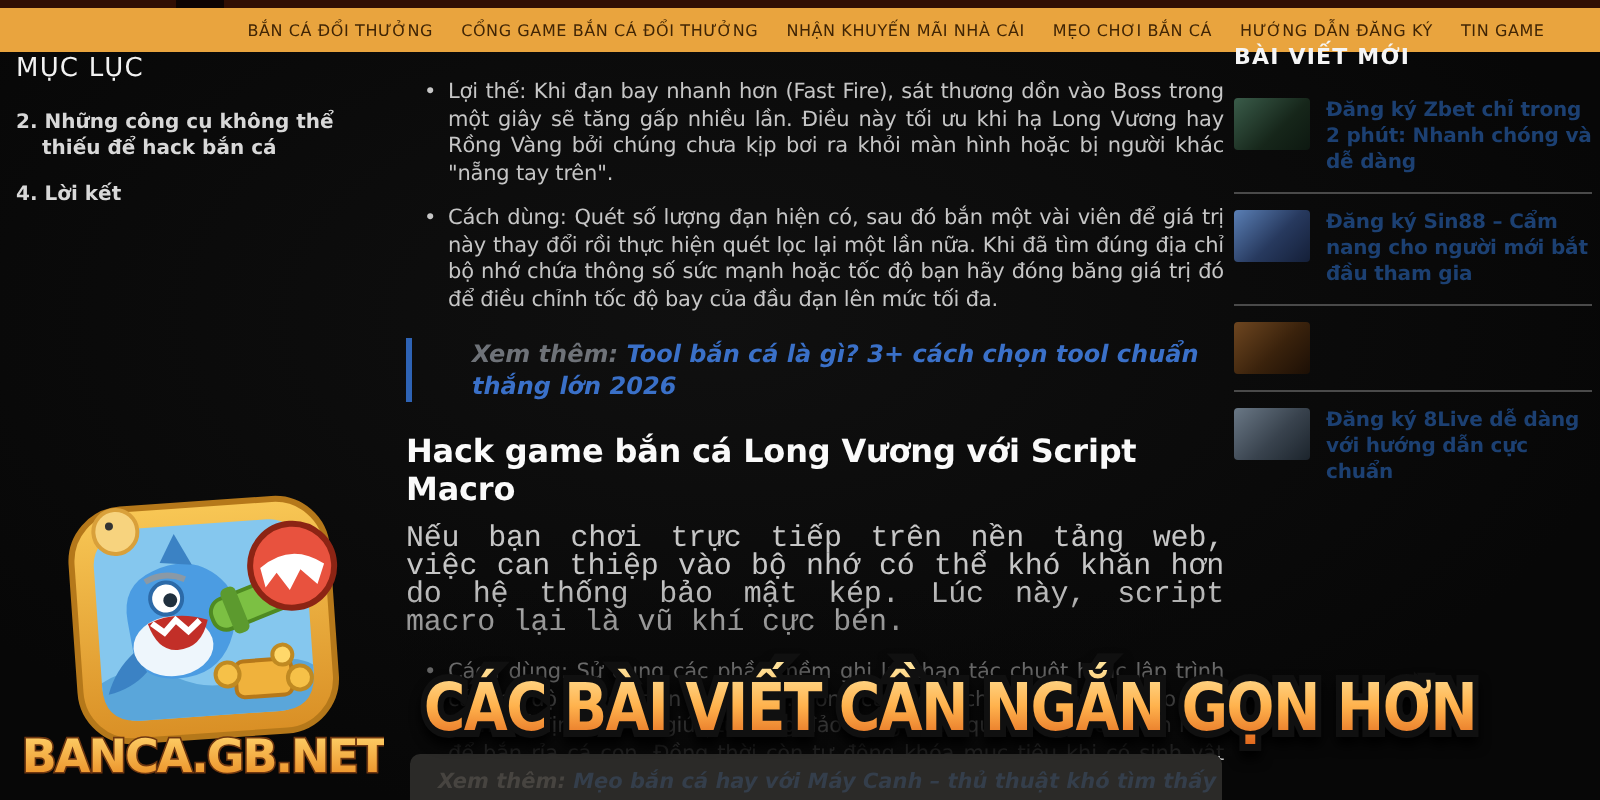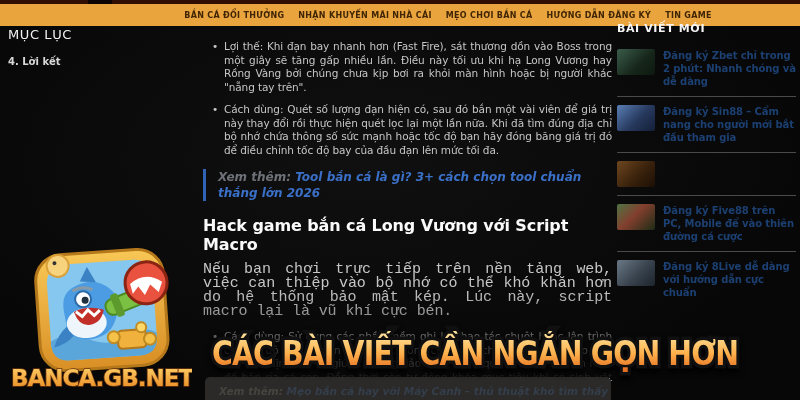--- a/index.html
+++ b/index.html
@@ -17,21 +17,21 @@
   .top-strip { position:absolute; left:0; top:0; width:800px; height:4px; background:#310e03; }
   .top-strip .patch { position:absolute; left:88px; top:0; width:24px; height:4px; background:#0d0302; }
 
   
   .navbar {
     position:absolute; left:0; top:4px; width:800px; height:22px;
     background:#e9a43e; display:flex; align-items:center; justify-content:center;
   }
   .nav-inner { display:flex; gap:14px; transform:translateX(48px); white-space:nowrap; }
   .nav-item {
-    font-size:8px; font-weight:700; letter-spacing:.3px; color:#402505;
+    font-size:8px; font-weight:400; letter-spacing:.3px; color:#402505;
     text-transform:uppercase; cursor:pointer;
   }
 
   
   .toc { position:absolute; left:8px; top:27px; width:190px; }
   .toc-title { font-size:13px; font-weight:400; color:#f2f2f2; letter-spacing:.6px; margin-bottom:13px; }
   .toc-item {
     font-size:10px; font-weight:600; color:#d8d8d8; line-height:13px;
     margin-bottom:10px; padding-left:13px; text-indent:-13px; cursor:pointer;
   }
@@ -41,21 +41,21 @@
   .bullets { list-style:none; }
   .bullets li {
     position:relative; font-size:10.5px; color:#c6c6c6; line-height:13.5px;
     text-align:justify; padding-left:21px; margin-bottom:9px; letter-spacing:-.1px;
   }
   .bullets li::before { content:"•"; position:absolute; left:9px; color:#c6c6c6; }
   .frag { opacity:.34; }
   .frag .l2 { display:block; }
 
   .bq1 {
-    margin:12px 0 15px 0; border-left:3px solid #2e63b5; padding-left:12px;
+    margin:12px 0 15px 0; border-left:3px solid #2e63b5; padding-left:30px;
     font-size:12px; font-style:italic; font-weight:700; line-height:16px;
   }
   .bq1 .lbl { color:#6e7278; }
   .bq1 a { color:#3a70c8; text-decoration:none; cursor:pointer; }
 
   .h2 { font-size:16px; font-weight:800; color:#fafafa; margin:15px 0 9px 0; letter-spacing:-.1px; }
   .intro { font-size:15px; color:#c6c6c6; line-height:14px; text-align:justify; margin-bottom:11px; letter-spacing:-.1px;font-family:Liberation Mono, monospace; }
 
   
   .fade {
@@ -108,29 +108,31 @@
 
 <div id="app">
 
   <div class="top-strip">
     <div class="patch"></div>
   </div>
 
   <div class="navbar">
     <div class="nav-inner">
       <span class="nav-item">BẮN CÁ ĐỔI THƯỞNG</span>
+      <span class="nav-item">CỔNG GAME BẮN CÁ ĐỔI THƯỞNG</span>
       <span class="nav-item">NHẬN KHUYẾN MÃI NHÀ CÁI</span>
       <span class="nav-item">MẸO CHƠI BẮN CÁ</span>
       <span class="nav-item">HƯỚNG DẪN ĐĂNG KÝ</span>
       <span class="nav-item">TIN GAME</span>
     </div>
   </div>
 
   <div class="toc">
     <div class="toc-title">MỤC LỤC</div>
+    <div class="toc-item">2. Những công cụ không thể thiếu để hack bắn cá</div>
     <div class="toc-item">4. Lời kết</div>
   </div>
 
   <div class="main">
     <ul class="bullets">
       <li>Lợi thế: Khi đạn bay nhanh hơn (Fast Fire), sát thương dồn vào Boss trong một giây sẽ tăng gấp nhiều lần. Điều này tối ưu khi hạ Long Vương hay Rồng Vàng bởi chúng chưa kịp bơi ra khỏi màn hình hoặc bị người khác "nẵng tay trên".</li>
       <li>Cách dùng: Quét số lượng đạn hiện có, sau đó bắn một vài viên để giá trị này thay đổi rồi thực hiện quét lọc lại một lần nữa. Khi đã tìm đúng địa chỉ bộ nhớ chứa thông số sức mạnh hoặc tốc độ bạn hãy đóng băng giá trị đó để điều chỉnh tốc độ bay của đầu đạn lên mức tối đa.</li>
     </ul>
 
     <div class="bq1">
@@ -163,24 +165,20 @@
     <div class="sb-row">
       <div class="sb-thumb" style="background: linear-gradient(135deg, rgb(58, 92, 74) 0%, rgb(22, 38, 26) 60%, rgb(13, 24, 16) 100%);"></div>
       <div class="sb-link">Đăng ký Zbet chỉ trong 2 phút: Nhanh chóng và dễ dàng</div>
     </div>
     <div class="sb-row">
       <div class="sb-thumb" style="background: linear-gradient(135deg, rgb(90, 127, 181) 0%, rgb(39, 57, 94) 55%, rgb(20, 31, 56) 100%);"></div>
       <div class="sb-link">Đăng ký Sin88 – Cẩm nang cho người mới bắt đầu tham gia</div>
     </div>
     <div class="sb-row">
       <div class="sb-thumb" style="background: linear-gradient(135deg, rgb(110, 70, 32) 0%, rgb(58, 34, 12) 55%, rgb(28, 15, 5) 100%);"></div>
-    </div>
-    <div class="sb-row">
-      <div class="sb-thumb" style="background: linear-gradient(135deg, rgb(78, 115, 67) 0%, rgb(131, 63, 46) 45%, rgb(29, 44, 21) 100%);"></div>
-      <div class="sb-link">Đăng ký Five88 trên PC, Mobile để vào thiên đường cá cược</div>
     </div>
     <div class="sb-row">
       <div class="sb-thumb" style="background: linear-gradient(135deg, rgb(106, 120, 134) 0%, rgb(57, 67, 78) 55%, rgb(28, 36, 44) 100%);"></div>
       <div class="sb-link">Đăng ký 8Live dễ dàng với hướng dẫn cực chuẩn</div>
     </div>
   </div>
 
   <div class="mascot">
     <svg width="180" height="152" viewBox="0 0 180 152">
       <defs>

